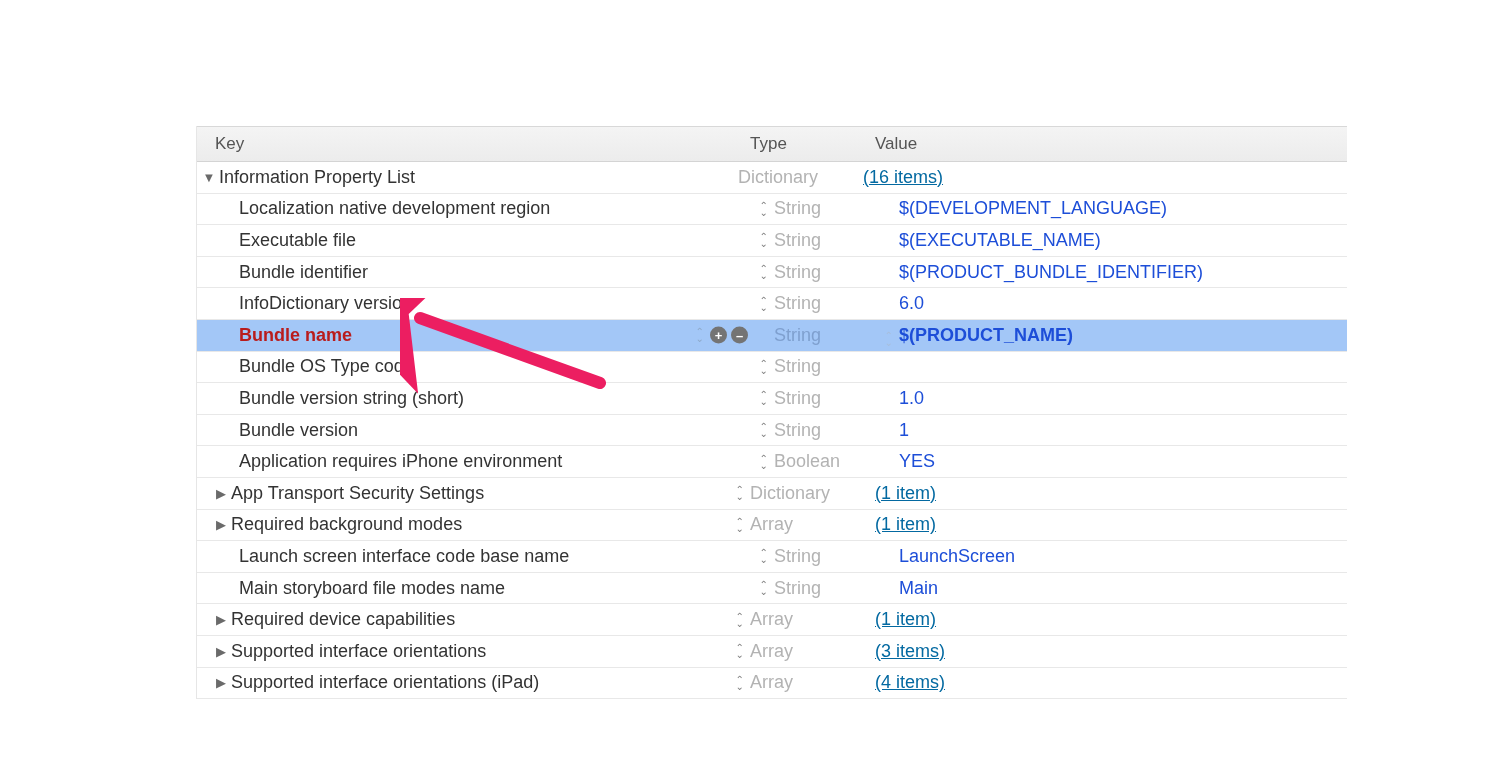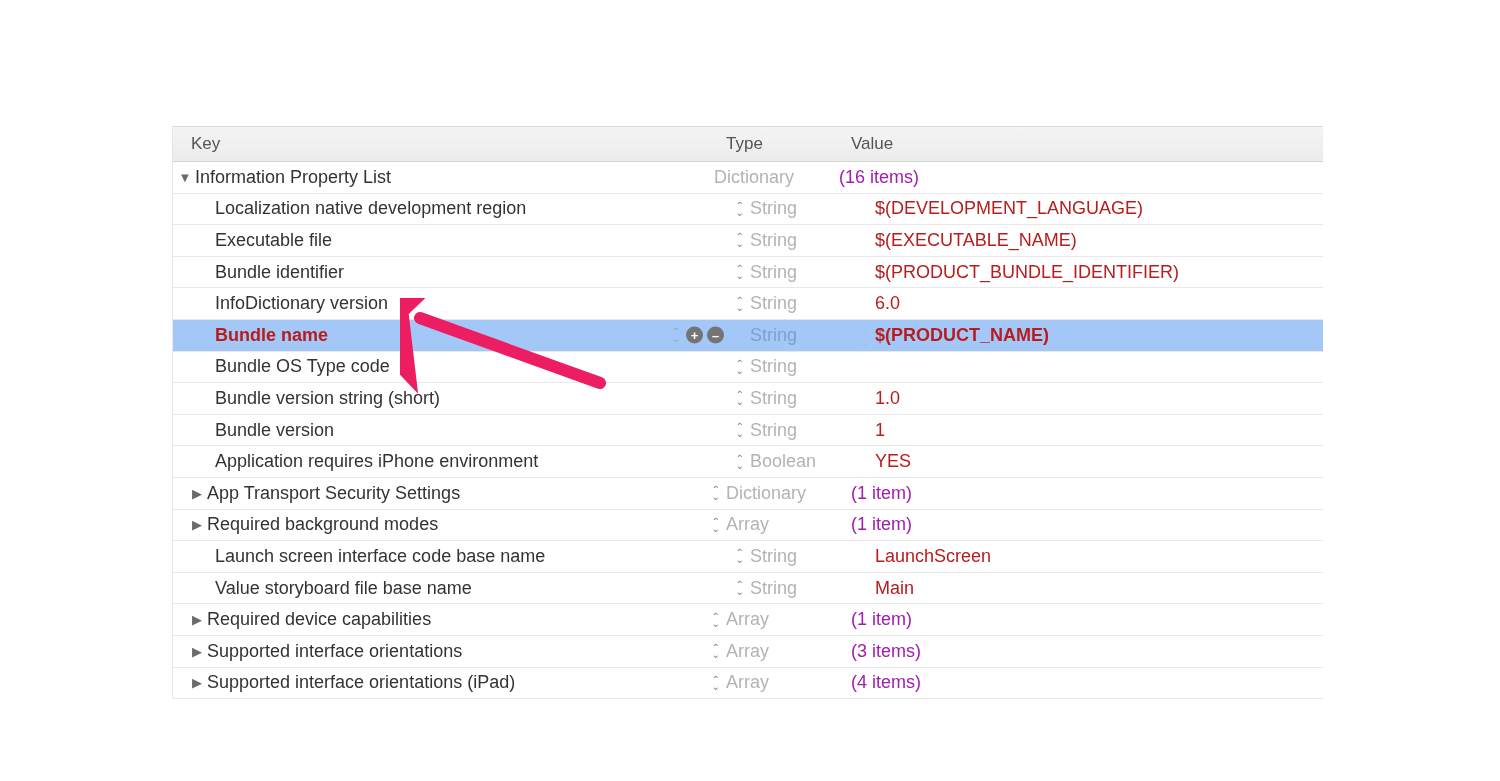--- a/index.html
+++ b/index.html
@@ -7,21 +7,21 @@
     padding: 0;
     width: 1500px;
     height: 781px;
     background: #ffffff;
     font-family: -apple-system, "Helvetica Neue", Arial, sans-serif;
     font-size: 18px;
     color: #333;
   }
   .editor {
     position: absolute;
-    left: 172px;
+    left: 196px;
     top: 126px;
     width: 1150px;
     border-left: 1px solid #e6e6e6;
   }
   .header-row {
     display: flex;
     align-items: center;
     height: 34px;
     background: linear-gradient(#f4f4f4, #ececec);
     border-top: 1px solid #d8d8d8;
@@ -31,25 +31,25 @@
   }
   .row {
     display: flex;
     align-items: center;
     height: 30.6px;
     border-bottom: 1px solid #e8e8e8;
     position: relative;
   }
   .col-key   { flex: 0 0 535px; display: flex; align-items: center; position: relative; }
   .col-type  { flex: 0 0 125px; color: #b3b3b3; display:flex; align-items:flex-end; }
-  .col-value { flex: 1 1 auto;  color: #b91c1c; display:flex; align-items:center;}
+  .col-value { flex: 1 1 auto;  color: #1d4ed8; display:flex; align-items:center;}
   .header-row .col-type,
   .header-row .col-value,
   .header-row .col-key { color:#555; font-weight:400;}
-  .greyval { color:#a21caf; }
+  .greyval { color:#0369a1;text-decoration:underline; }
   .indent0 { padding-left: 6px; }
   .indent1 { padding-left: 18px; }
   .indent2 { padding-left: 42px; }
   .disclosure {
     width: 12px;
     display: inline-flex;
     justify-content: center;
     margin-right: 4px;
     color: #6a6a6a;
     font-size: 13px;
@@ -321,21 +321,21 @@
         </div>
         <div class="col-type">
           <span>String</span>
         </div>
         <div class="col-value">
           <span>LaunchScreen</span>
         </div>
       </div>
       <div class="row">
         <div class="col-key indent2">
-          <span class="key-text">Value storyboard file base name</span>
+          <span class="key-text">Main storyboard file modes name</span>
           <span class="stepper">
             <span>⌃</span>
             <span>⌄</span>
           </span>
         </div>
         <div class="col-type">
           <span>String</span>
         </div>
         <div class="col-value">
           <span>Main</span>

